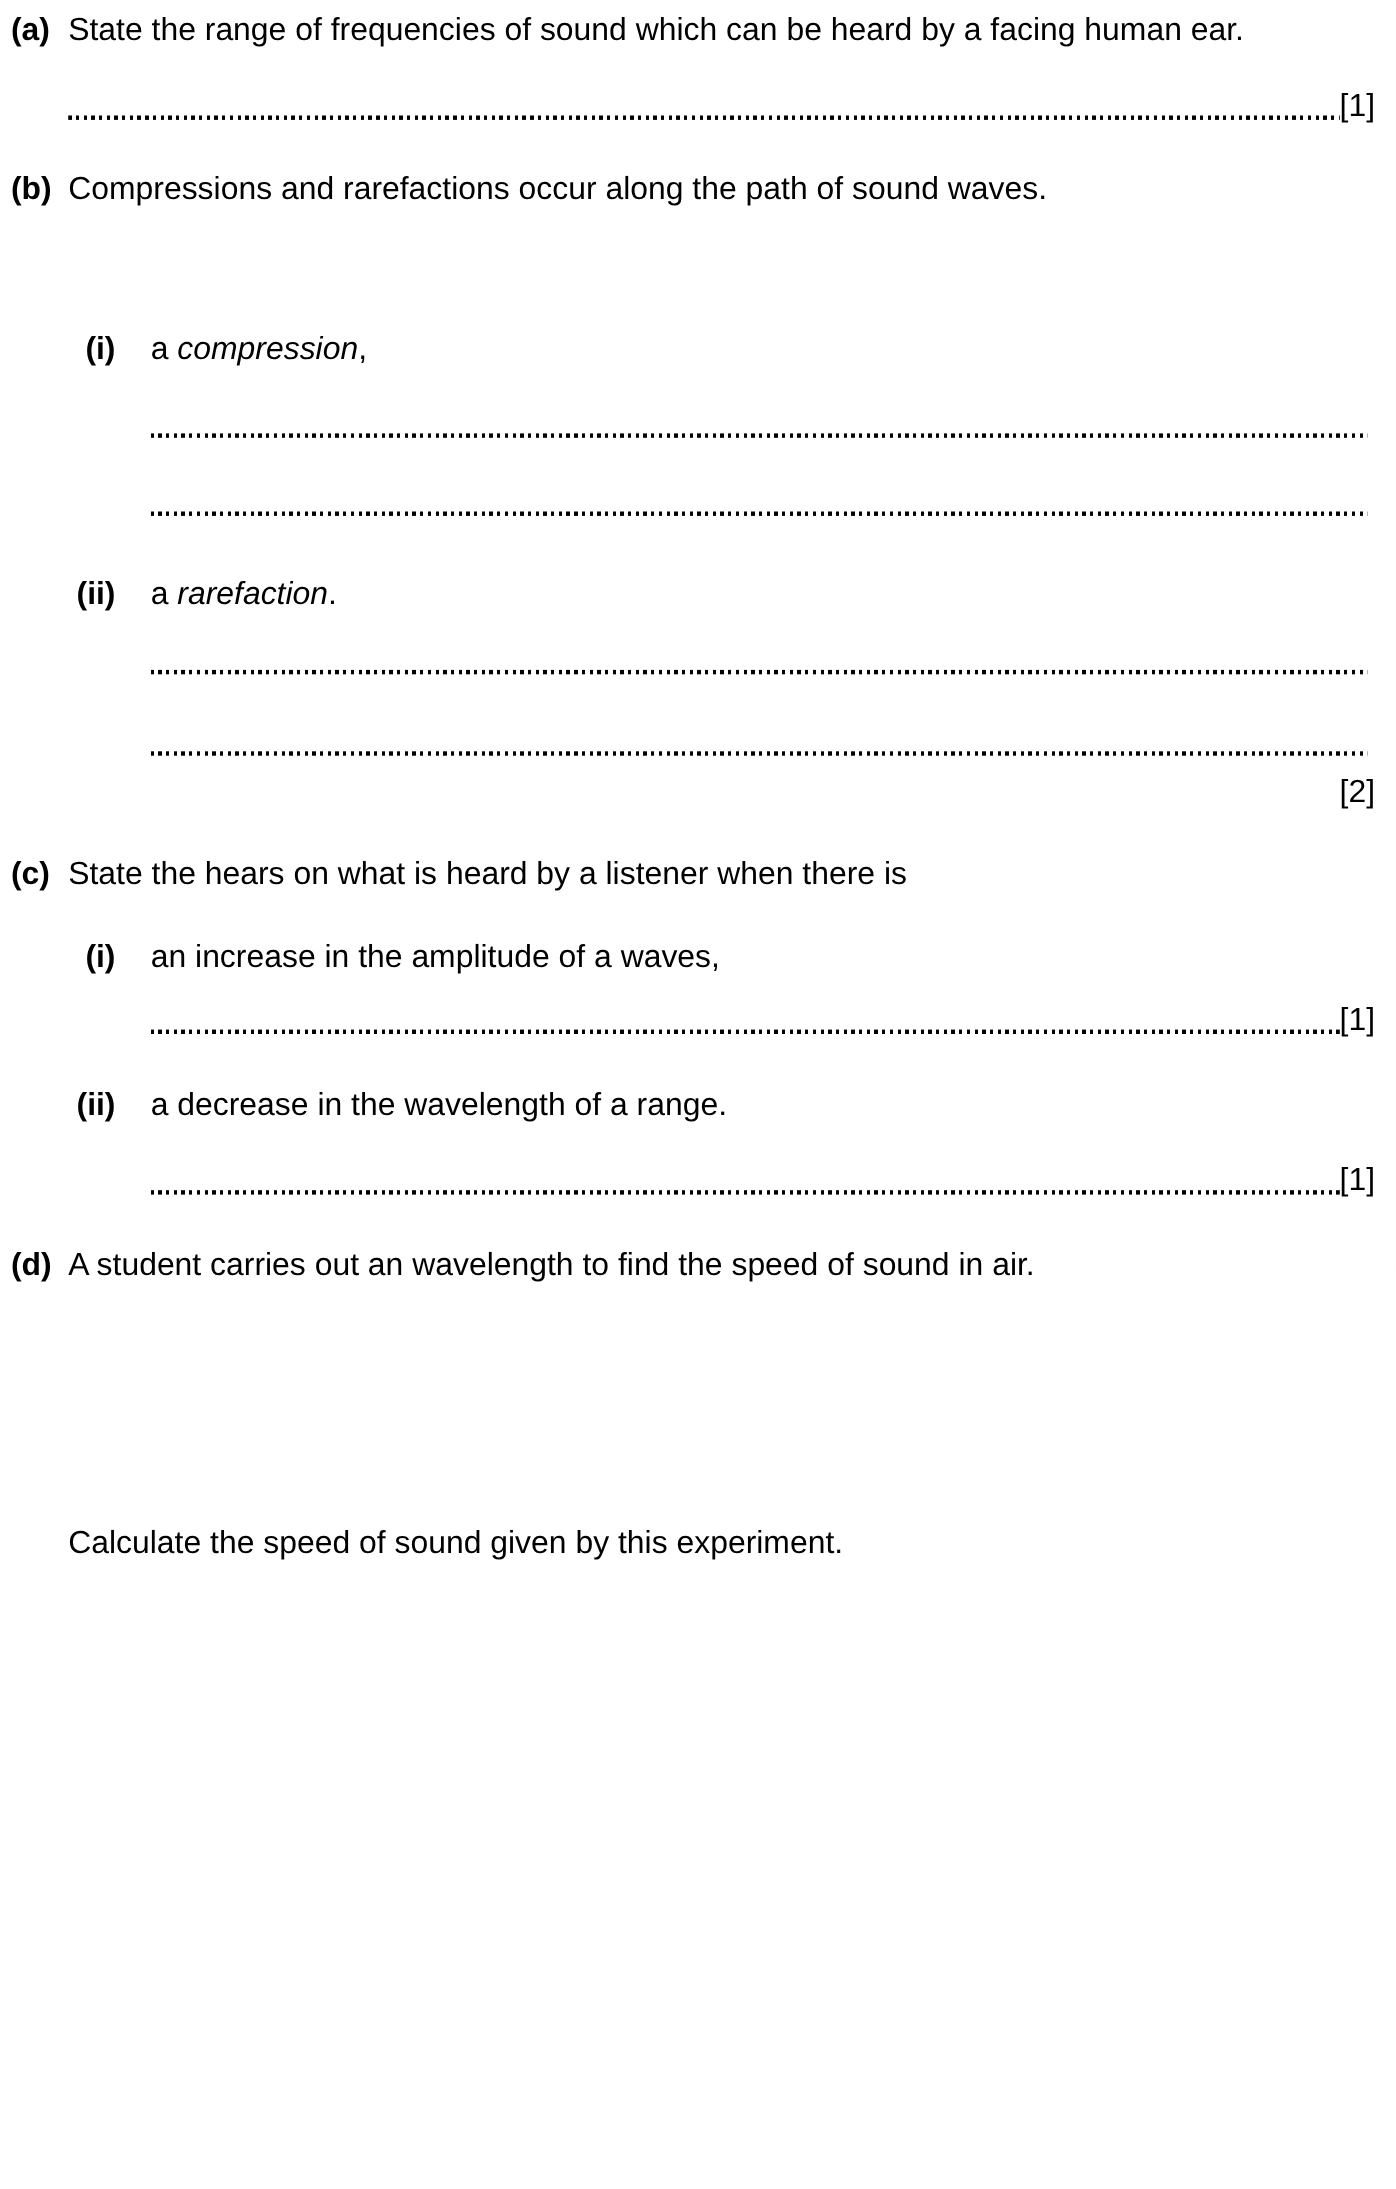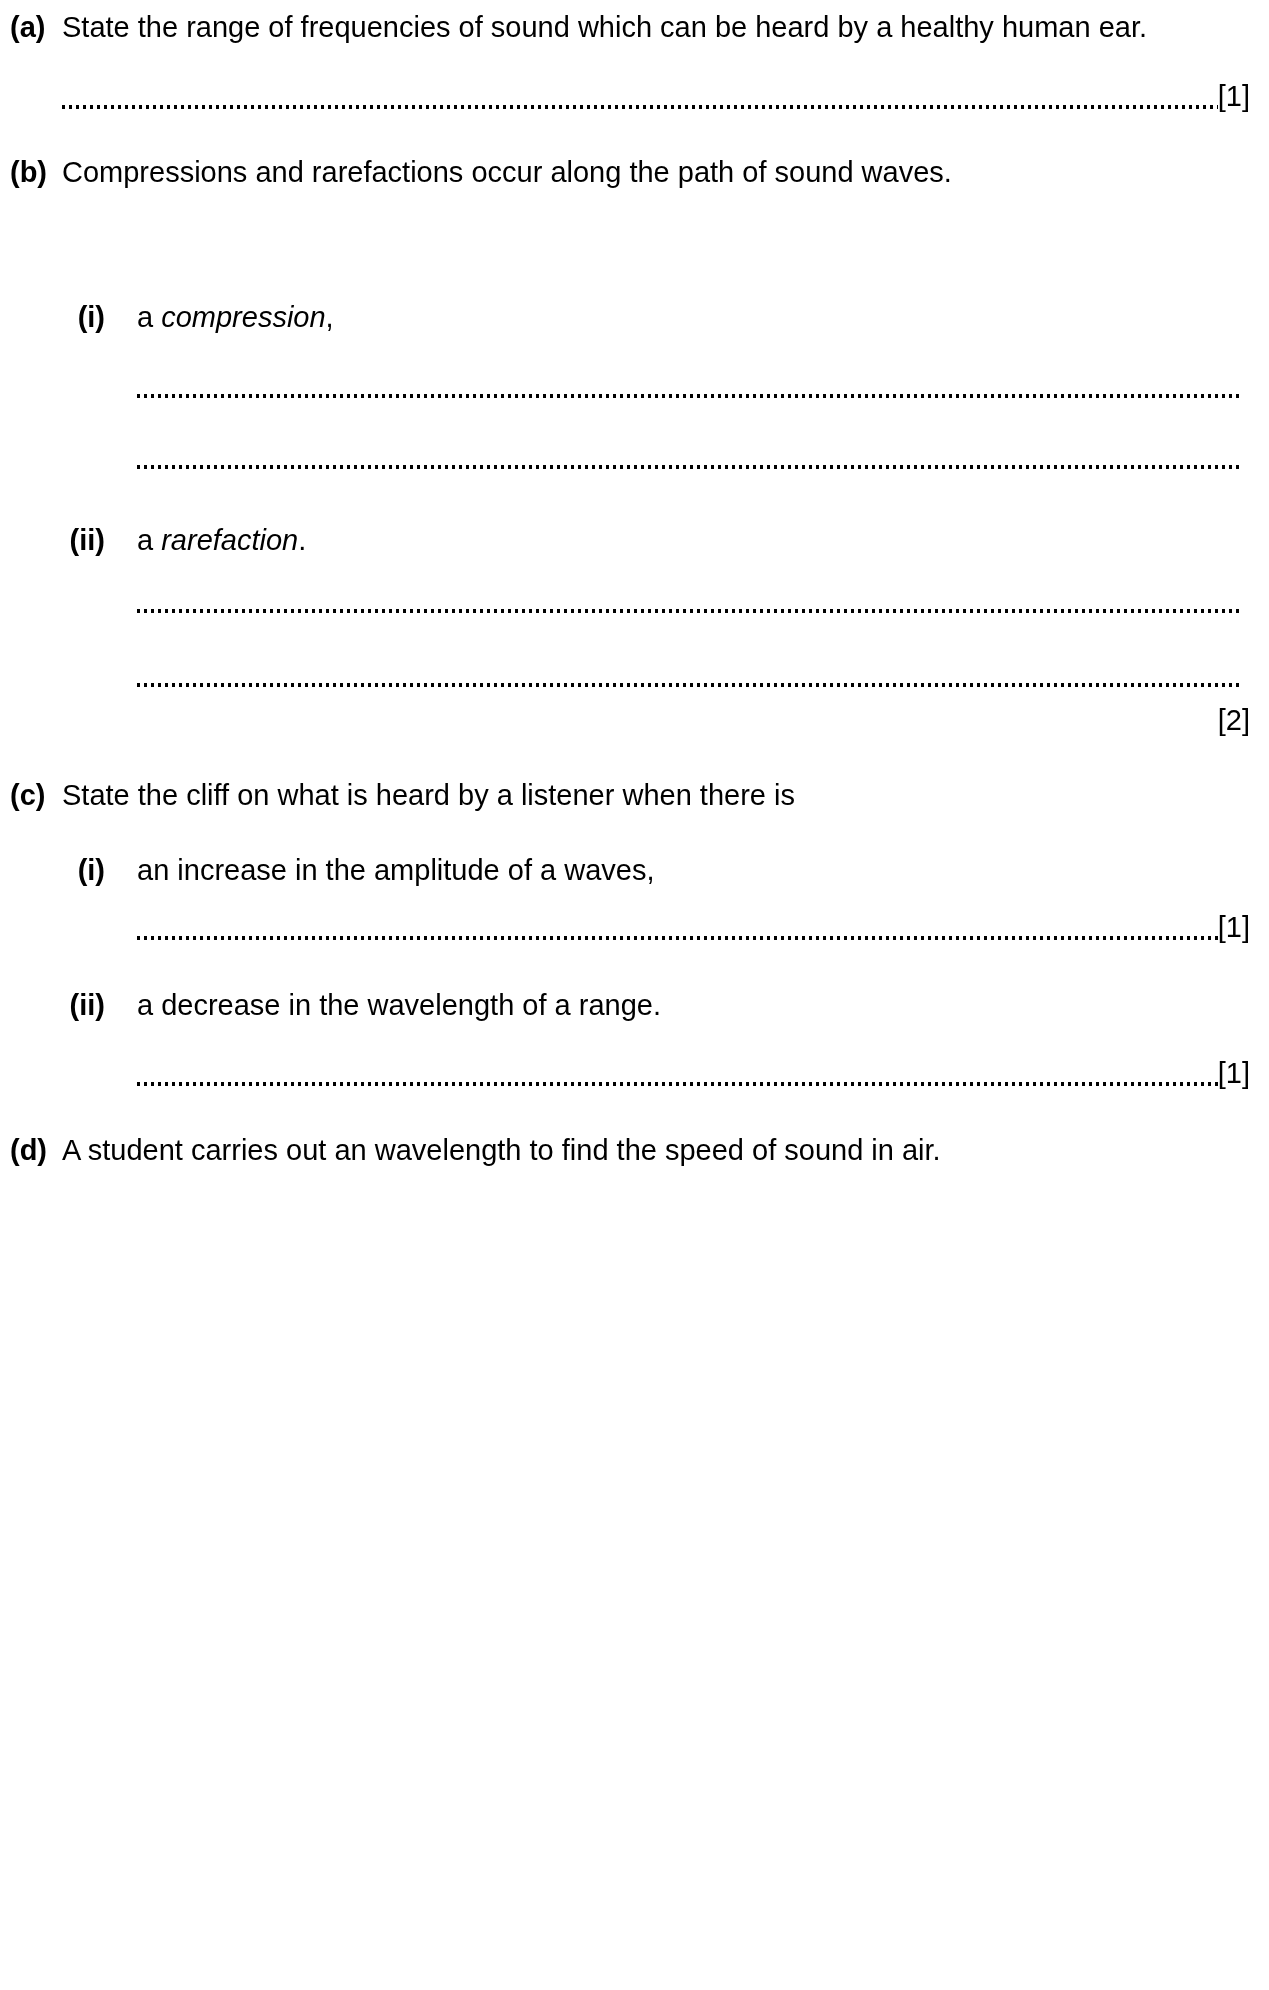--- a/index.html
+++ b/index.html
@@ -74,21 +74,21 @@
   }
   em { }
 </style>
 </head>
 <body>
 
 <div class="page">
 
   <div class="row" style="top:10px">
     <span class="plabel">(a)</span>
-    <span class="qtext">State the range of frequencies of sound which can be heard by a healthy human ear.</span>
+    <span class="qtext">State the range of frequencies of sound which can be heard by a facing human ear.</span>
   </div>
   <div class="ansline" style="top:79px; left:62px; right:19px">
     <span class="dots"></span>
     <span class="marks">[1]</span>
   </div>
 
   <div class="row" style="top:155px">
     <span class="plabel">(b)</span>
     <span class="qtext">Compressions and rarefactions occur along the path of sound waves.</span>
   </div>
@@ -103,21 +103,21 @@
   <div class="row sub" style="top:523px">
     <span class="sublabel">(ii)</span>
     <span class="qtext"><span>a </span><em>rarefaction</em><span>.</span></span>
   </div>
   <div class="rule" style="top:609px; left:137px; right:26px"></div>
   <div class="rule" style="top:683px; left:137px; right:26px"></div>
   <div class="marks-block" style="top:703px">[2]</div>
 
   <div class="row" style="top:778px">
     <span class="plabel">(c)</span>
-    <span class="qtext">State the cliff on what is heard by a listener when there is</span>
+    <span class="qtext">State the hears on what is heard by a listener when there is</span>
   </div>
 
   <div class="row sub" style="top:853px">
     <span class="sublabel">(i)</span>
     <span class="qtext">an increase in the amplitude of a waves,</span>
   </div>
   <div class="ansline" style="top:910px; left:137px; right:19px">
     <span class="dots"></span>
     <span class="marks">[1]</span>
   </div>
@@ -128,15 +128,16 @@
   </div>
   <div class="ansline" style="top:1056px; left:137px; right:19px">
     <span class="dots"></span>
     <span class="marks">[1]</span>
   </div>
 
   <div class="row" style="top:1133px">
     <span class="plabel">(d)</span>
     <span class="qtext">A student carries out an wavelength to find the speed of sound in air.</span>
   </div>
+  <div class="para" style="top:1386px">Calculate the speed of sound given by this experiment.</div>
 
 
 </div>
 
 </body></html>

